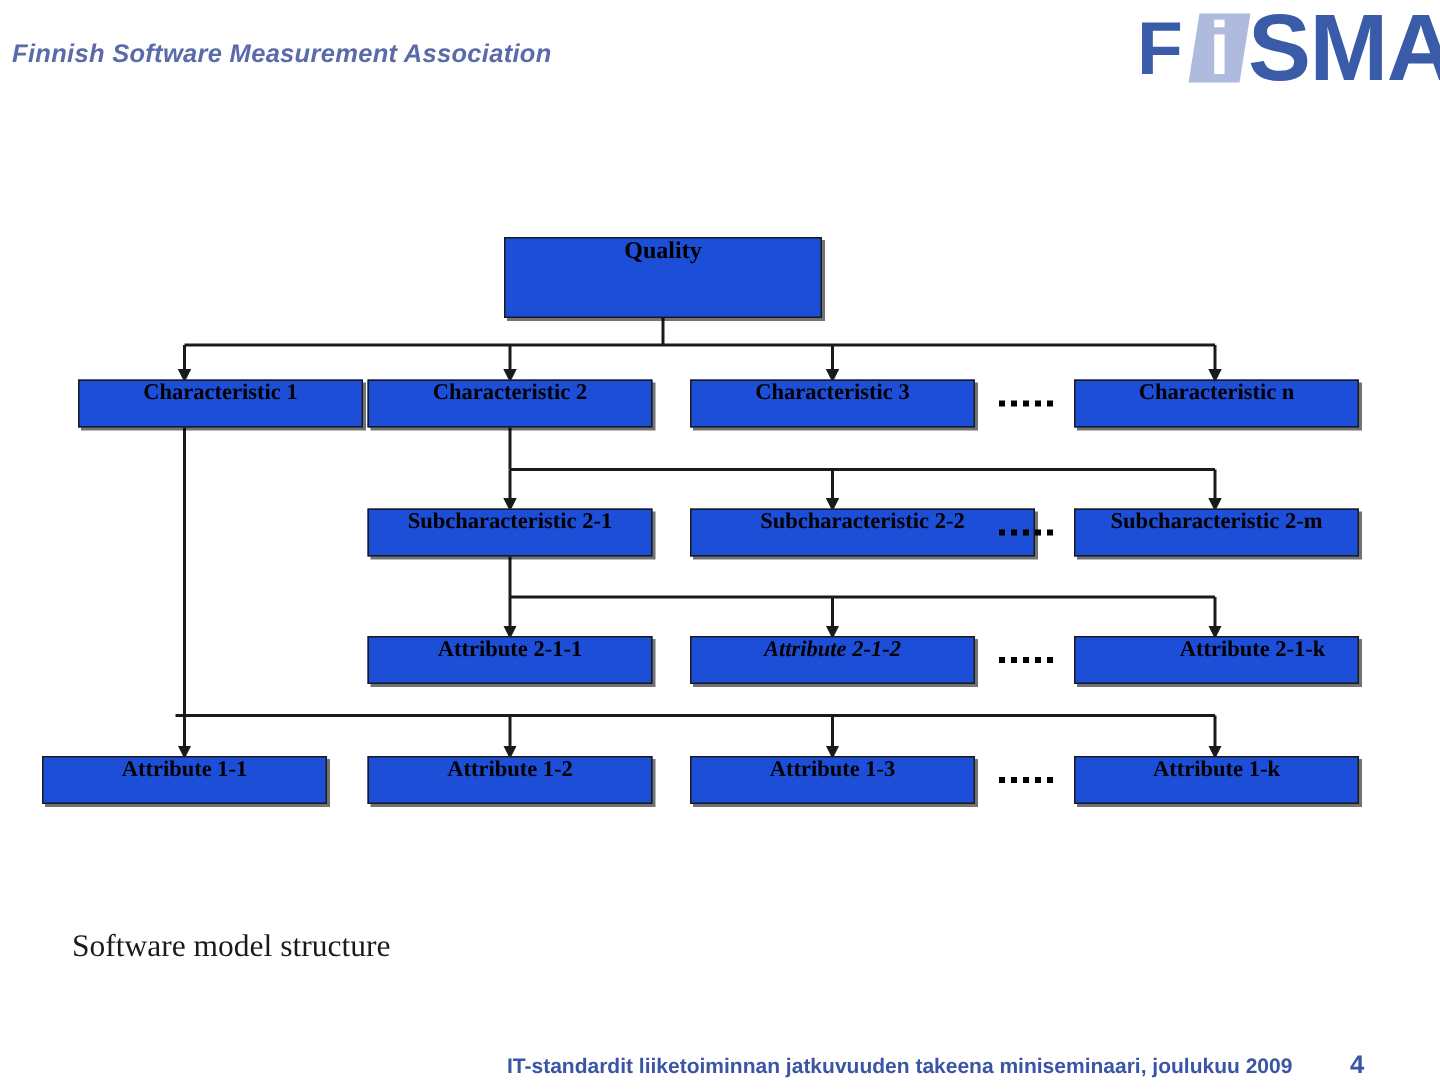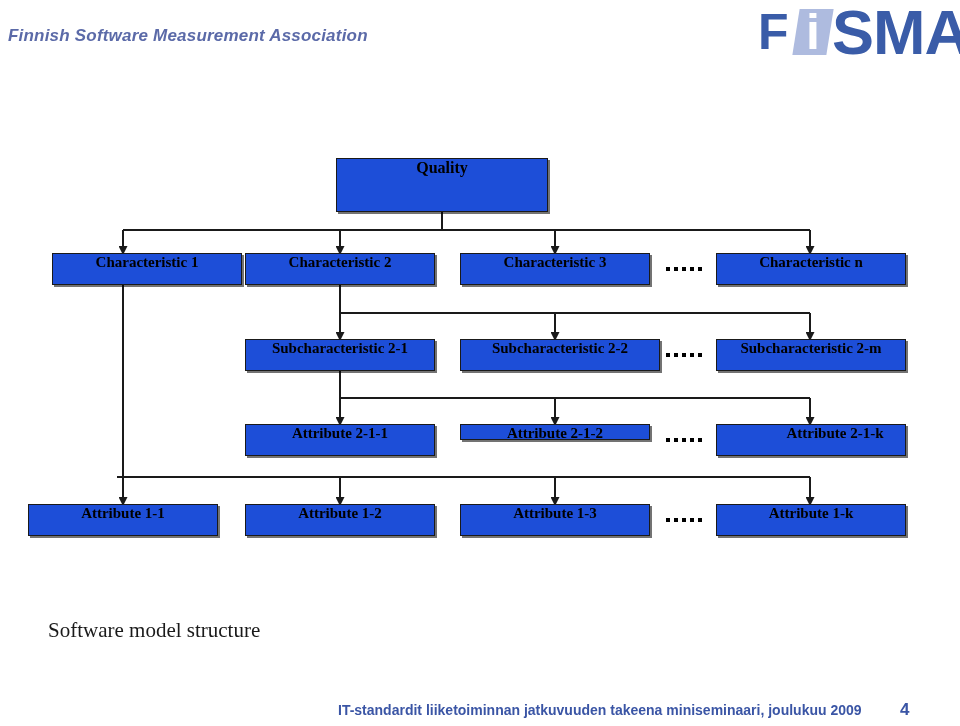--- a/index.html
+++ b/index.html
@@ -220,38 +220,38 @@
     <i></i>
     <i></i>
   </div>
   <div class="node" style="left:716px; top:253px; width:190px; height:32px;">
     <span>Characteristic n</span>
   </div>
 
   <div class="node" style="left:245px; top:339px; width:190px; height:32px;">
     <span>Subcharacteristic 2-1</span>
   </div>
-  <div class="node" style="left:460px; top:339px; width:200px; height:32px;">
+  <div class="node" style="left:460px; top:339px; width:230px; height:32px;">
     <span>Subcharacteristic 2-2</span>
   </div>
   <div class="dots" style="left:658px; top:351px; width:52px; height:8px;">
     <i></i>
     <i></i>
     <i></i>
     <i></i>
     <i></i>
   </div>
   <div class="node" style="left:716px; top:339px; width:190px; height:32px;">
     <span>Subcharacteristic 2-m</span>
   </div>
 
   <div class="node" style="left:245px; top:424px; width:190px; height:32px;">
     <span>Attribute 2-1-1</span>
   </div>
-  <div class="node" style="left:460px; top:424px; width:190px; height:16px;">
+  <div class="node" style="left:460px; top:424px; width:190px; height:32px;font-style:italic;">
     <span>Attribute 2-1-2</span>
   </div>
   <div class="dots" style="left:658px; top:436px; width:52px; height:8px;">
     <i></i>
     <i></i>
     <i></i>
     <i></i>
     <i></i>
   </div>
   <div class="node" style="left:716px; top:424px; width:190px; height:32px;padding-left:48px;">

